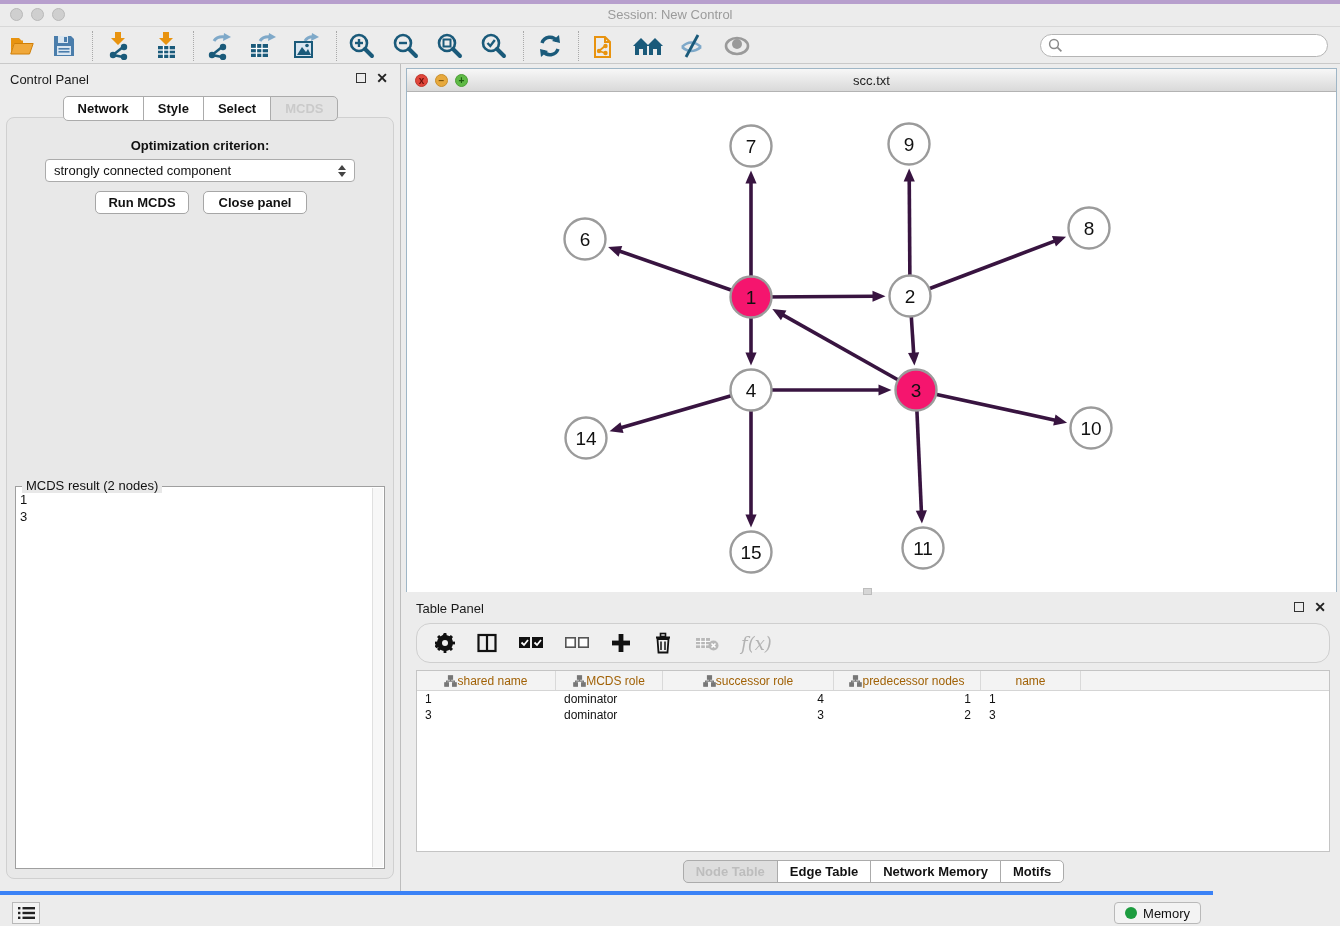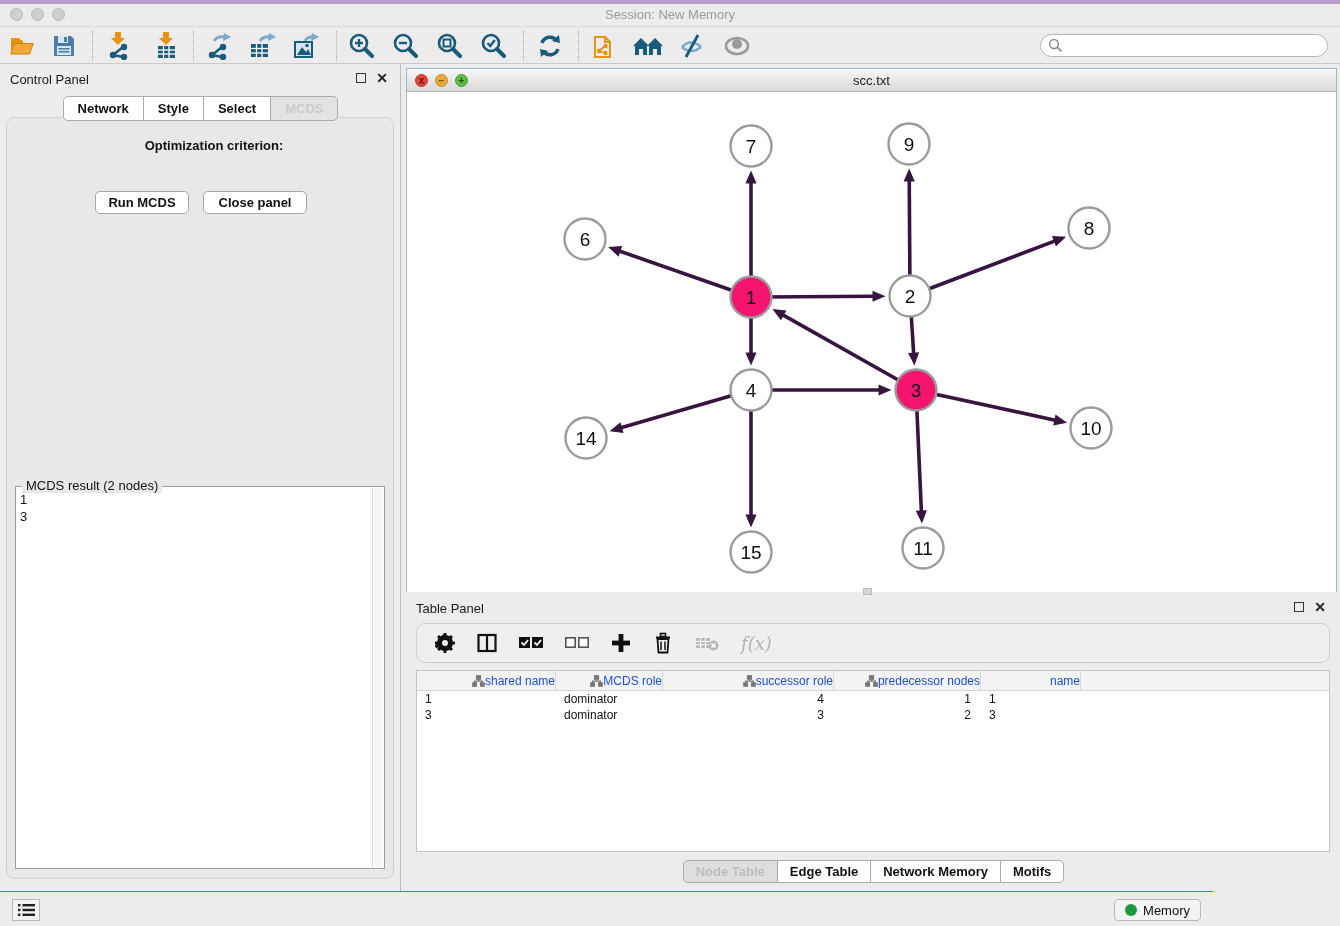--- a/index.html
+++ b/index.html
@@ -35,21 +35,21 @@
   .panel-close-icon { font-size:14px; font-weight:bold; color:#222; line-height:10px; }
   #cp-ctl { position:absolute; right:12px; top:9px; display:flex; gap:10px; align-items:center; }
   #cp-tabs { position:absolute; left:0; top:32px; width:100%; display:flex; justify-content:center; z-index:2; }
   .cp-tab { font-size:13px; font-weight:bold; color:#111; background:#fff;
      border:1px solid #ababab; padding:4px 14px; margin-right:-1px; }
   .cp-tab:first-child { border-top-left-radius:5px; border-bottom-left-radius:5px; }
   .cp-tab:last-child { border-top-right-radius:5px; border-bottom-right-radius:5px; }
   .cp-tab.active { background:#e3e3e3; color:#cacaca; }
   #cp-box { position:absolute; left:6px; top:53px; width:388px; height:762px;
      background:#e8e8e8; border:1px solid #d0d0d0; border-radius:8px; }
-  #opt-label { position:absolute; left:14px; width:100%; top:20px; text-align:center;
+  #opt-label { position:absolute; left:0; width:100%; top:20px; text-align:center;
      font-size:13px; font-weight:bold; color:#111; }
   #opt-select { position:absolute; left:38px; top:41px; width:310px; height:23px;
      background:#fff; border:1px solid #ababab; border-radius:4px;
      font-size:13px; display:flex; align-items:center; padding:0 8px; color:#111; }
   #opt-select .caret { margin-left:auto; display:flex; flex-direction:column; gap:2px; }
   #opt-select .caret i { width:0; height:0; border-left:4px solid transparent; border-right:4px solid transparent; }
   #opt-select .caret i.up { border-bottom:5px solid #444; }
   #opt-select .caret i.dn { border-top:5px solid #444; }
   .cp-btn { position:absolute; top:73px; height:23px; background:#fff; border:1px solid #a6a6a6;
      border-radius:5px; font-size:13px; font-weight:bold; color:#111; display:flex; align-items:center; justify-content:center; }
@@ -77,60 +77,60 @@
   #net-max   { background:#5fba46; border:1px solid #4c9e37; color:#1c5c10; }
   #net-canvas { position:absolute; left:0; top:23px; width:929px; height:500px; background:#fff; }
   #net-grip { position:absolute; left:456px; bottom:-4px; width:9px; height:7px;
      background:#d6d6d6; border:1px solid #bdbdbd; }
 
   
   #table-panel { left:406px; top:596px; width:934px; height:295px; background:#ececec; }
   #tp-header { position:absolute; left:10px; top:5px; font-size:13px; color:#1a1a1a; }
   #tp-ctl { position:absolute; right:14px; top:6px; display:flex; gap:10px; align-items:center; }
   #tp-toolbar { position:absolute; left:10px; top:27px; width:914px; height:40px;
-     background:#efefef; border:1px solid #cfcfcf; border-radius:9px; display:flex;
+     background:#efefef; border:1px solid #cfcfcf; border-radius:14px; display:flex;
      align-items:center; gap:22px; padding-left:18px; }
   .tp-ic { display:flex; align-items:center; justify-content:center; }
   #fx-icon { font-family:"DejaVu Serif", serif; font-style:italic; font-size:18px; color:#b3b3b3; }
   #tbl-box { position:absolute; left:10px; top:74px; width:914px; height:182px;
      background:#fff; border:1px solid #c4c4c4; overflow:hidden; }
   #tbl-head { display:flex; height:20px; background:#f3f3f3; border-bottom:1px solid #d5d5d5; }
-  .th { display:flex; align-items:center; justify-content:flex-end; 
-     font-size:12px; color:#1d4ed8; border-right:1px solid #d9d9d9; }
+  .th { display:flex; align-items:center; justify-content:center; 
+     font-size:12px; color:#a16207; border-right:1px solid #d9d9d9; }
   .tr { display:flex; height:16px; }
   .td { font-size:12px; color:#111; padding:1px 8px 0 8px; }
   .td.right { text-align:right; padding-right:10px; }
   #tp-tabs { position:absolute; left:0; width:100%; bottom:8px; display:flex; justify-content:center; }
   .tp-tab { font-size:13px; font-weight:bold; color:#111; background:#fff;
      border:1px solid #ababab; padding:3px 12px; margin-right:-1px; }
   .tp-tab:first-child { border-top-left-radius:5px; border-bottom-left-radius:5px; }
   .tp-tab:last-child { border-top-right-radius:5px; border-bottom-right-radius:5px; }
   .tp-tab.active { background:#dedede; color:#bdbdbd; }
 
   
   #statusbar { left:0; top:891px; width:1213px; height:35px; background:#ececec;
-     border-top:1px solid #3b82f6; }
+     border-top:4px solid #3b82f6; }
   #list-btn { position:absolute; left:12px; top:7px; width:28px; height:22px;
      background:#f3f3f3; border:1px solid #b9b9b9; display:flex; align-items:center; justify-content:center; }
   #memory-btn { position:absolute; right:12px; top:7px; height:22px; padding:0 10px;
      background:#f3f3f3; border:1px solid #b9b9b9; border-radius:4px;
      display:flex; align-items:center; gap:6px; font-size:13px; color:#111; }
   #memory-dot { width:12px; height:12px; border-radius:50%; background:#1d9c3f; }
 </style>
 </head>
 <body>
 
 <div id="purple-strip" class="abs"></div>
 <div id="titlebar" class="abs">
   <div class="lights">
     <span></span>
     <span></span>
     <span></span>
   </div>
-  <div id="win-title">Session: New Memory</div>
+  <div id="win-title">Session: New Control</div>
 </div>
 
 <div id="toolbar" class="abs">
   <div class="tbtn" style="left:5px">
     <svg width="26" height="24" viewBox="0 0 26 24">
         <path fill="#e8930f" d="M2 4h8l2.5 2.5H14v3H5L2 19z"></path>
         <path fill="#f0a83a" stroke="#d07f07" stroke-width="1" d="M5.2 9.5h19L20.5 20H1.8z"></path>
       </svg>
   </div>
   <div class="tbtn" style="left:47px">
@@ -294,20 +294,27 @@
     <span class="panel-close-icon">✕</span>
   </div>
   <div id="cp-tabs">
       <div class="cp-tab">Network</div>
       <div class="cp-tab">Style</div>
       <div class="cp-tab">Select</div>
       <div class="cp-tab active">MCDS</div>
     </div>
   <div id="cp-box">
     <div id="opt-label">Optimization criterion:</div>
+    <div id="opt-select">
+      <span>strongly connected component</span>
+      <span class="caret">
+          <i class="up"></i>
+          <i class="dn"></i>
+        </span>
+    </div>
     <div id="run-btn" class="cp-btn">Run MCDS</div>
     <div id="close-btn" class="cp-btn">Close panel</div>
     <div id="mcds-field">
       <div id="mcds-legend">MCDS result (2 nodes)</div>
       <div id="mcds-lines">
           <div>1</div>
           <div>3</div>
         </div>
       <div id="mcds-scroll"></div>
     </div>

